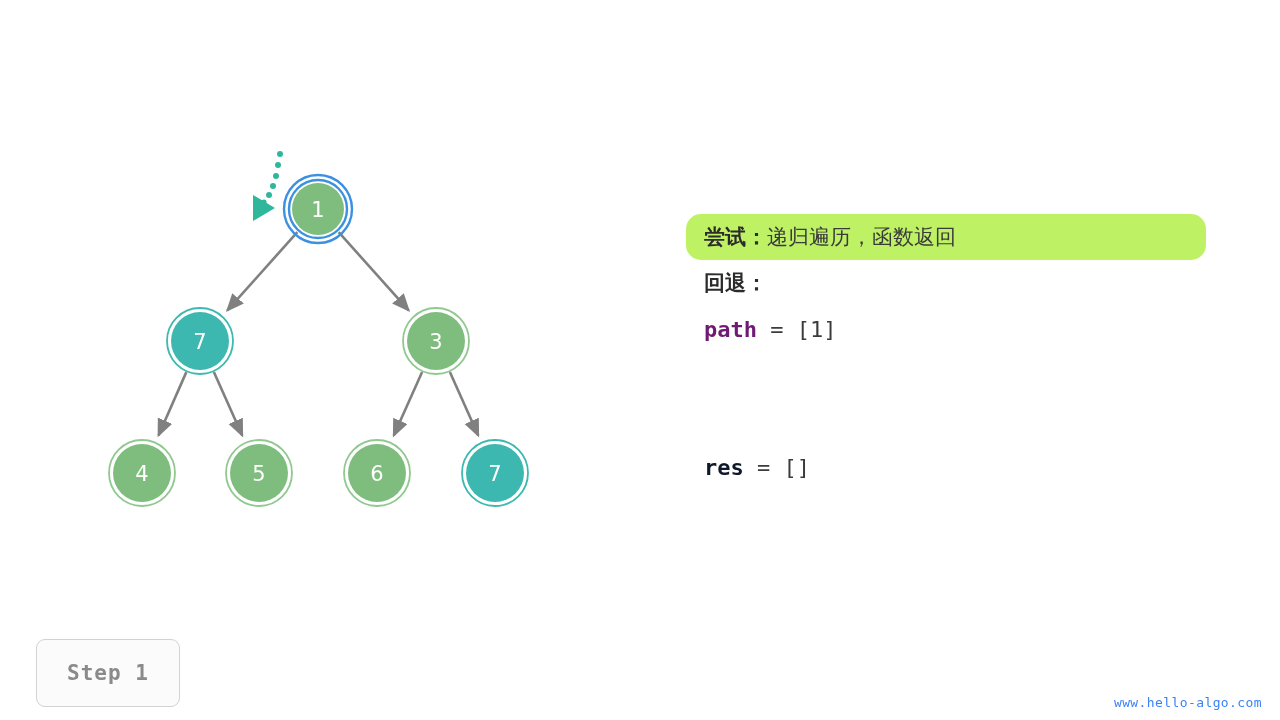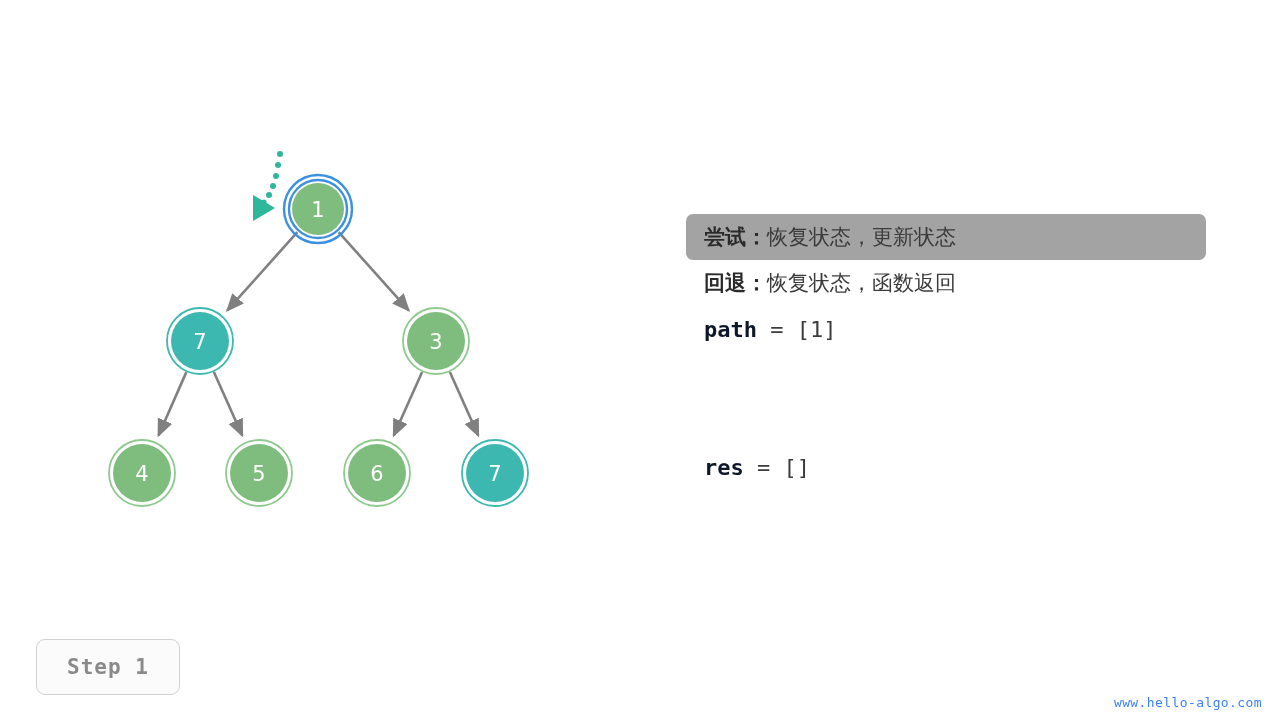--- a/index.html
+++ b/index.html
@@ -44,22 +44,22 @@
     height: 46px;
     display: flex;
     align-items: center;
     padding: 0 18px;
     box-sizing: border-box;
     font-size: 21px;
     color: #2b2b2b;
     white-space: pre;
   }
   .info-row.highlight {
-    background: #a3a3a3;
-    border-radius: 7px;
+    background: #bef264;
+    border-radius: 15px;
   }
   .cn-bold {
     font-family: "DejaVu Sans", "Liberation Sans", sans-serif;
     font-weight: bold;
     color: #2b2b2b;
   }
   .cn-text {
     font-family: "DejaVu Sans", "Liberation Sans", sans-serif;
     font-weight: normal;
     color: #3b3b3b;
@@ -68,34 +68,34 @@
   .code-row {
     height: 46px;
     display: flex;
     align-items: center;
     padding: 0 18px;
     box-sizing: border-box;
     font-family: "DejaVu Sans Mono", "Liberation Mono", monospace;
     font-size: 22px;
     white-space: pre;
   }
-  .var-path { color: #0f172a; font-weight: bold; }
+  .var-path { color: #701a75; font-weight: bold; }
   .var-res  { color: #0f172a; font-weight: bold; }
   .code-eq  { color: #3b3b3b; }
   .code-val { color: #3b3b3b; }
 
   .spacer-row { height: 46px; }
 
   
   #step-badge {
     position: absolute;
     left: 36px;
     top: 639px;
     width: 144px;
-    height: 56px;
+    height: 68px;
     border: 1.4px solid #d2d2d2;
     border-radius: 9px;
     background: #fbfbfb;
     display: flex;
     align-items: center;
     justify-content: center;
     font-family: "DejaVu Sans Mono", "Liberation Mono", monospace;
     font-size: 21px;
     font-weight: bold;
     color: #8a8a8a;
@@ -176,22 +176,22 @@
         <circle cx="278" cy="165" r="3" fill="#2eb79a"></circle>
         <circle cx="276" cy="176" r="3" fill="#2eb79a"></circle>
         <circle cx="273" cy="186" r="3" fill="#2eb79a"></circle>
         <circle cx="269" cy="195" r="3" fill="#2eb79a"></circle>
         <circle cx="264" cy="202" r="2.6" fill="#2eb79a"></circle>
         <path d="M 253 195 L 275 208 L 253 221 Z" fill="#2eb79a"></path>
       </g>
   </svg>
 
   <div id="info-panel">
-      <div class="info-row highlight"><span class="cn-bold">尝试：</span><span class="cn-text">恢复状态，更新状态</span></div>
-      <div class="info-row"><span class="cn-bold">回退：</span><span class="cn-text">恢复状态，函数返回</span></div>
+      <div class="info-row highlight"><span class="cn-bold">尝试：</span><span class="cn-text">递归遍历，函数返回</span></div>
+      <div class="info-row"><span class="cn-bold">回退：</span></div>
       <div class="code-row"><span class="var-path">path</span><span class="code-eq"> = </span><span class="code-val">[1]</span></div>
       <div class="spacer-row"></div>
       <div class="spacer-row"></div>
       <div class="code-row"><span class="var-res">res</span><span class="code-eq"> = </span><span class="code-val">[]</span></div>
     </div>
 
   <div id="step-badge">
     <span>Step 1</span>
   </div>
 

